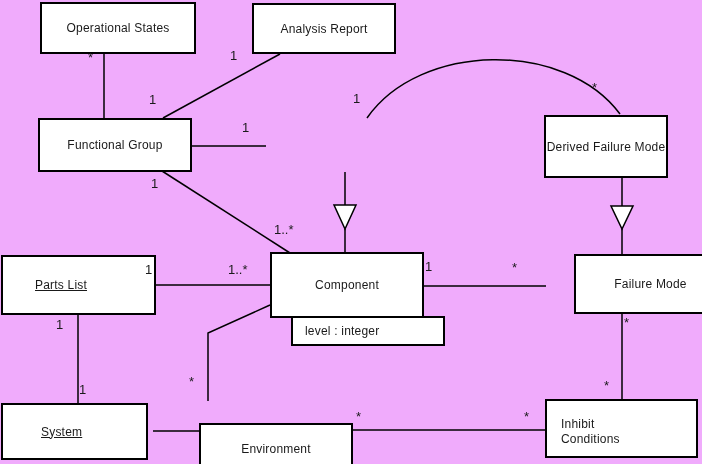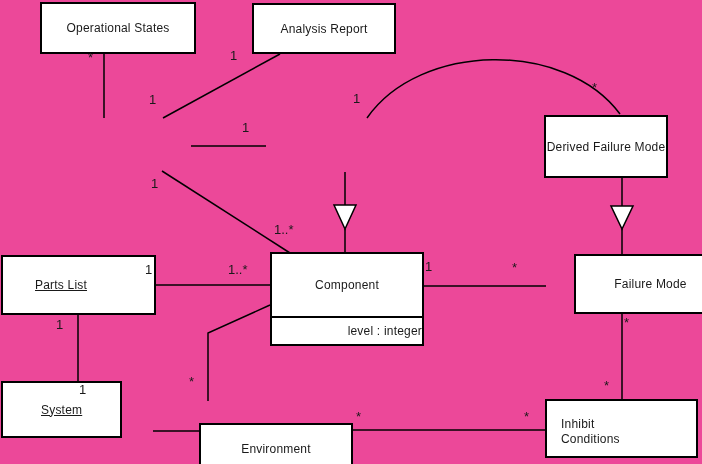--- a/index.html
+++ b/index.html
@@ -1,27 +1,27 @@
 <!DOCTYPE html>
 <html><head>
 <meta charset="utf-8">
 <style>
   html,body{margin:0;padding:0;background:#fff;}
   #canvas{
-    position:relative;width:702px;height:464px;background:#ec4899;
+    position:relative;width:702px;height:464px;background:#f0abfc;
     font-family:"Liberation Sans",sans-serif;color:#000;overflow:hidden;
   }
   #wires{position:absolute;left:0;top:0;width:702px;height:464px;}
   .cls{
     position:absolute;box-sizing:border-box;border:2px solid #000;background:#fff;
     display:flex;align-items:center;justify-content:center;
     font-size:12px;color:#1a1a1a;letter-spacing:0.2px;
   }
   .cls.align-left{justify-content:flex-start;text-decoration:underline;}
-  .comp-attr{justify-content:flex-end;padding-left:12px;}
+  .comp-attr{justify-content:flex-start;padding-left:12px;margin-left:21px;}
   .ic{align-items:flex-start;justify-content:flex-start;padding:16px 0 0 14px;}
   .ic .cls-name{width:84px;line-height:15px;}
   .mult{
     position:absolute;font-size:13px;line-height:14px;color:#1a1a1a;
     background:transparent;white-space:nowrap;
   }
 </style>
 </head>
 <body>
 
@@ -51,20 +51,23 @@
   </svg>
 
   <div class="cls" style="left:40px;top:2px;width:156px;height:52px">
     <span class="cls-name">Operational States</span>
   </div>
 
   <div class="cls" style="left:252px;top:3px;width:144px;height:51px">
     <span class="cls-name">Analysis Report</span>
   </div>
 
+  <div class="cls" style="left:38px;top:118px;width:154px;height:54px">
+    <span class="cls-name">Functional Group</span>
+  </div>
 
 
   <div class="cls" style="left:544px;top:115px;width:124px;height:63px">
     <span class="cls-name">Derived Failure Mode</span>
   </div>
 
   <div class="cls align-left" style="left:1px;top:255px;width:155px;height:60px;padding-left:32px">
     <span class="cls-name">Parts List</span>
   </div>
 
@@ -72,21 +75,21 @@
     <span class="cls-name">Component</span>
   </div>
   <div class="cls comp-attr" style="left:270px;top:316px;width:154px;height:30px">
     <span class="cls-attr">level : integer</span>
   </div>
 
   <div class="cls" style="left:574px;top:254px;width:153px;height:60px">
     <span class="cls-name">Failure Mode</span>
   </div>
 
-  <div class="cls align-left" style="left:1px;top:381px;width:121px;height:57px;padding-left:38px">
+  <div class="cls align-left" style="left:1px;top:403px;width:147px;height:57px;padding-left:38px">
     <span class="cls-name">System</span>
   </div>
 
   <div class="cls" style="left:199px;top:423px;width:154px;height:51px">
     <span class="cls-name">Environment</span>
   </div>
 
   <div class="cls ic" style="left:545px;top:399px;width:153px;height:59px">
     <span class="cls-name">Inhibit Conditions</span>
   </div>

